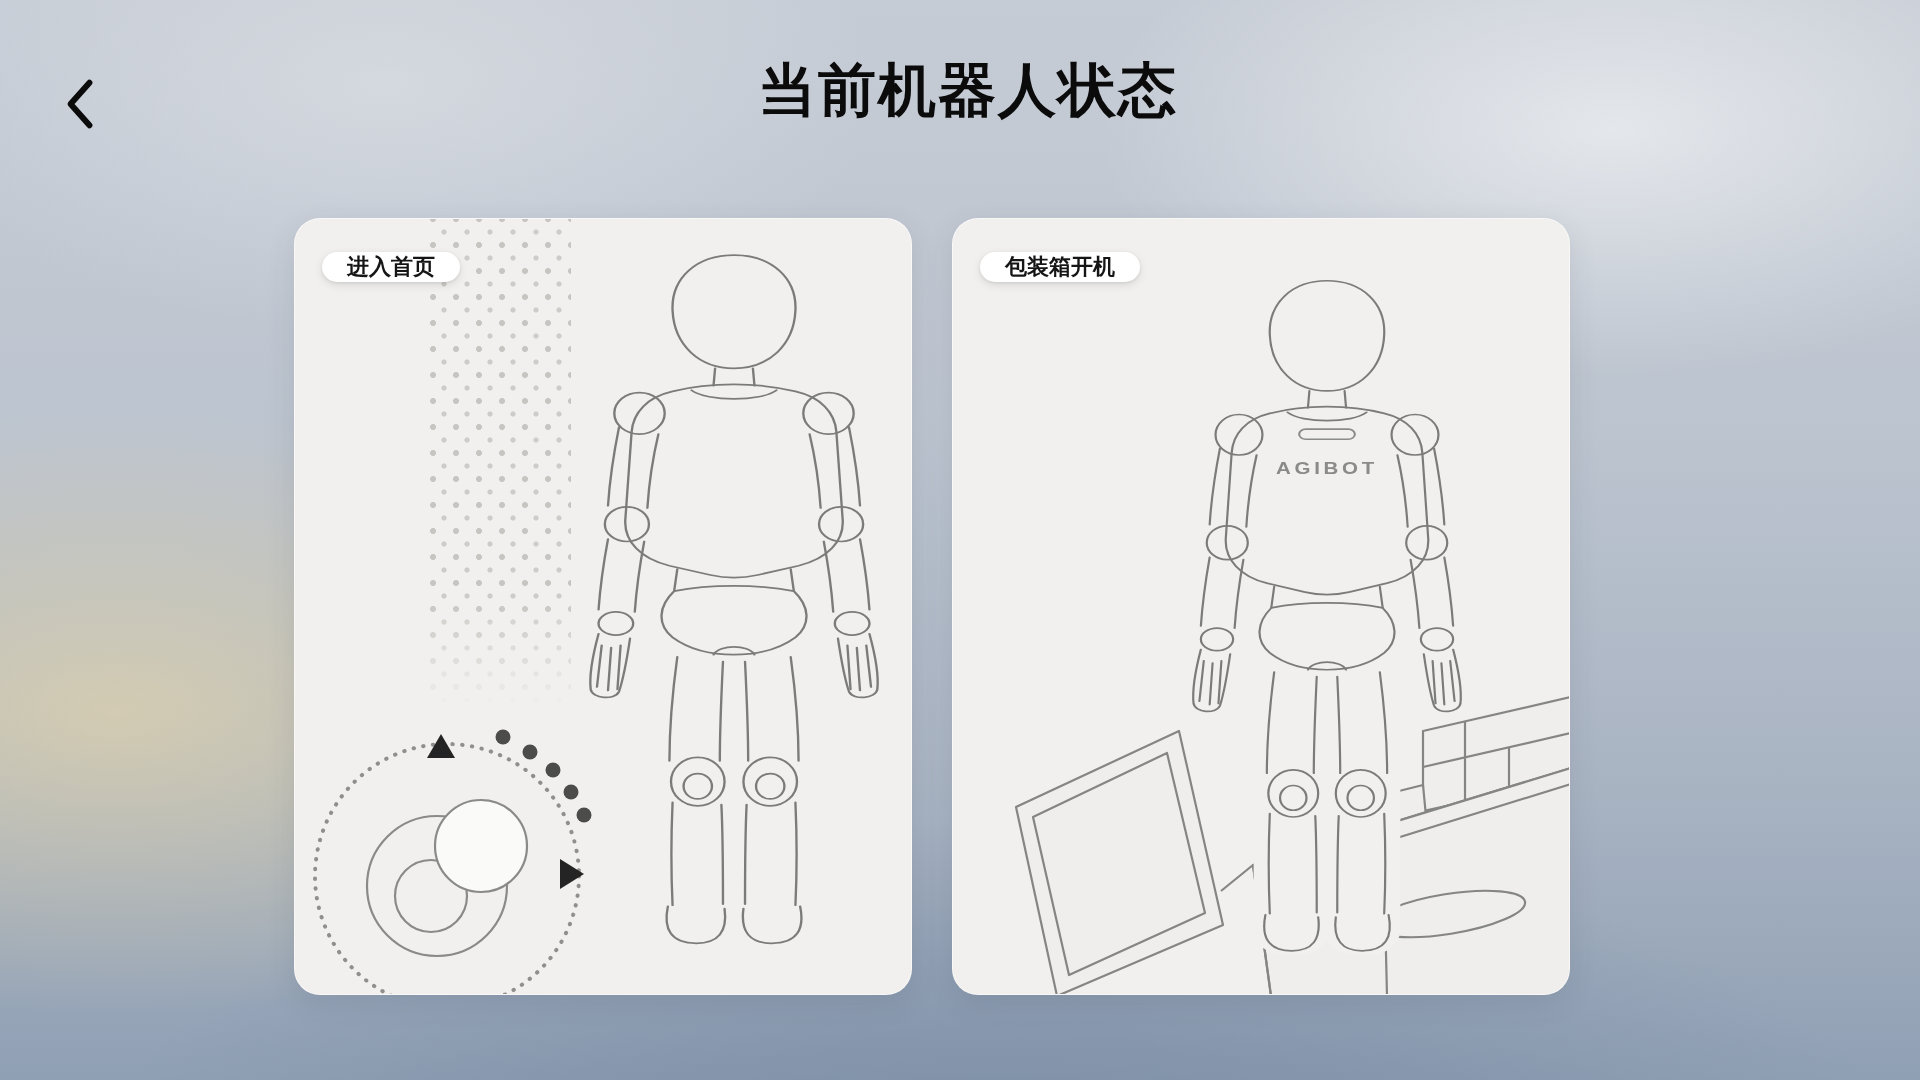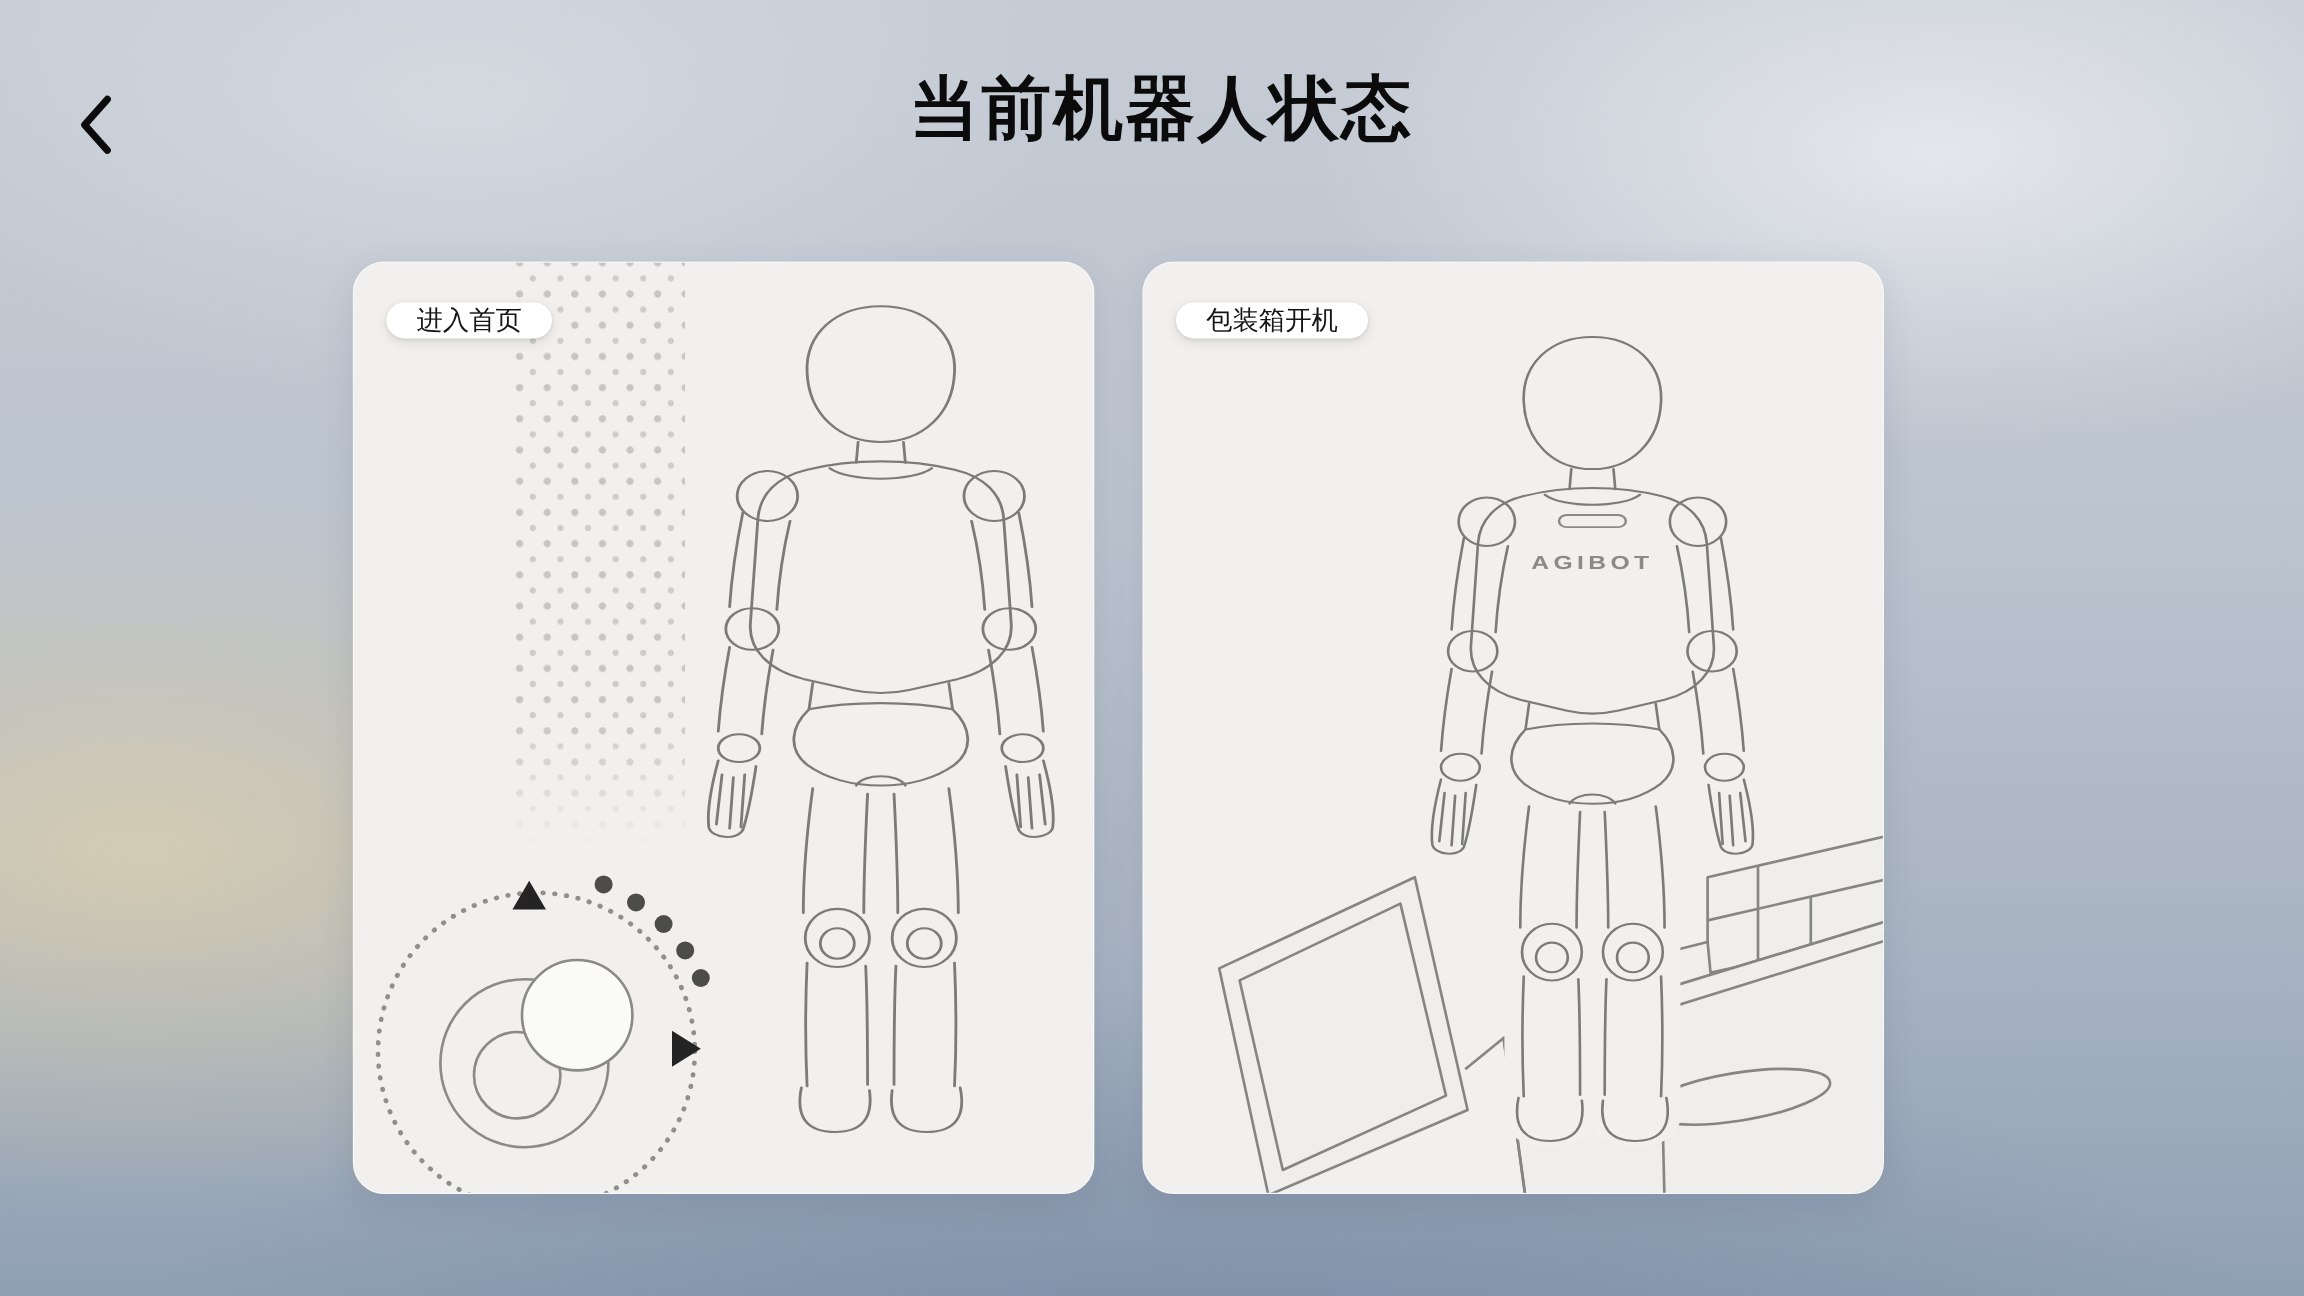--- a/index.html
+++ b/index.html
@@ -35,21 +35,21 @@
     border: 1px solid rgba(255,255,255,0.55);
     cursor: pointer;
   }
   .card.left  { left: 294px; }
   .card.right { left: 952px; }
 
   .badge {
     position: absolute; left: 27px; top: 33px; z-index: 6;
     display: inline-flex; align-items: center; height: 30px;
     padding: 0 25px; border-radius: 23px; background: #ffffff;
-    font-size: 22px; font-weight: 400; color: #151515;
+    font-size: 22px; font-weight: 700; color: #151515;
     box-shadow: 0 3px 10px rgba(0,0,0,0.10), 0 1px 3px rgba(0,0,0,0.08);
     white-space: nowrap;
   }
 
   .dots-pattern {
     position: absolute; left: 134px; top: -4px; width: 142px; height: 492px; z-index: 1;
     background-image:
       radial-gradient(circle at 4px 4px, #c6c5c1 2.6px, transparent 3.4px),
       radial-gradient(circle at 4px 4px, #cdccc8 2.2px, transparent 3.0px);
     background-size: 23px 26px, 23px 26px;

